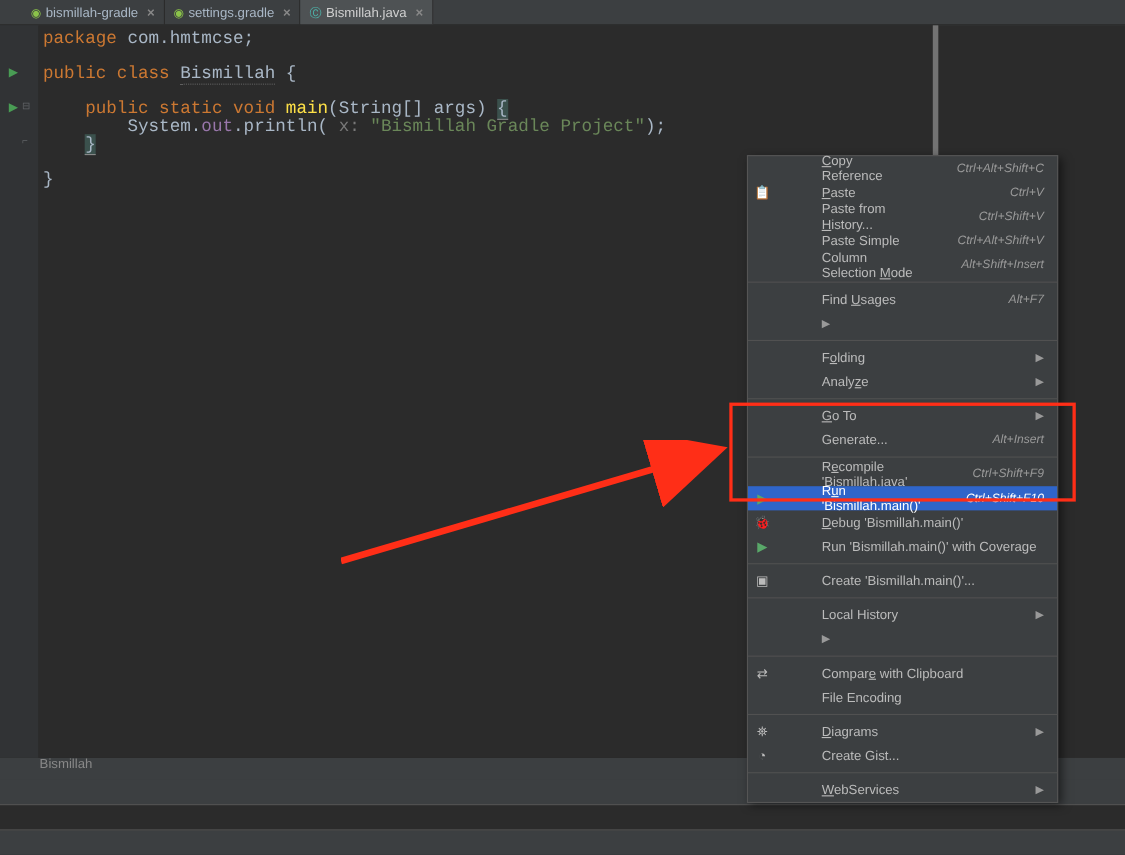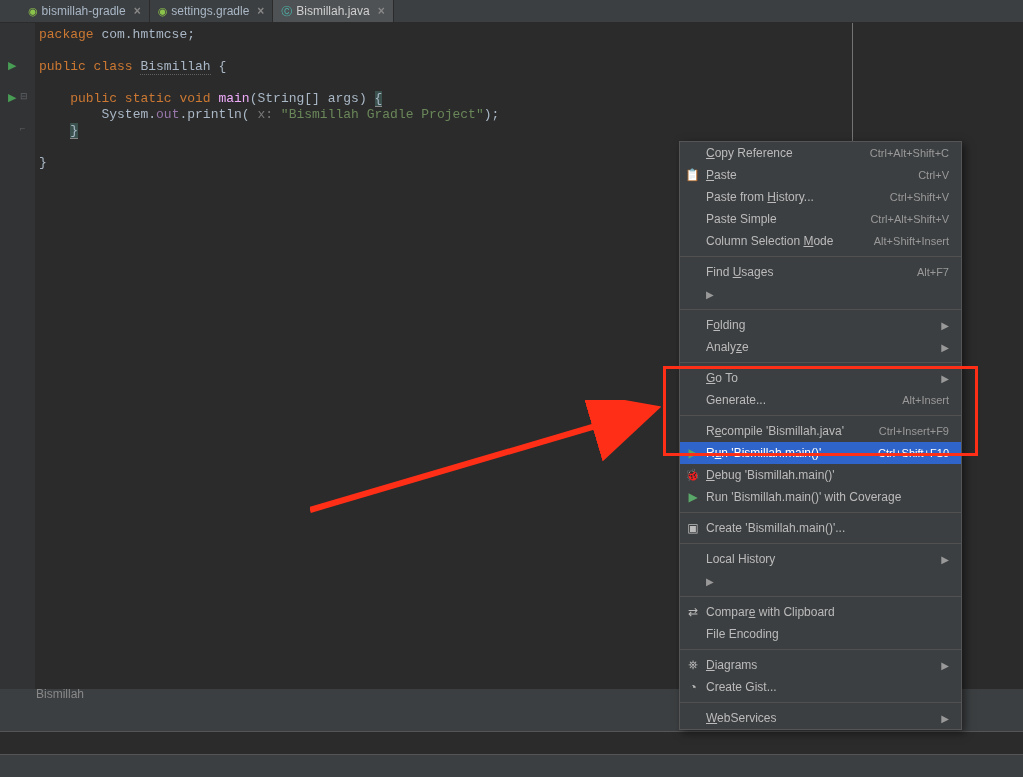--- a/index.html
+++ b/index.html
@@ -73,30 +73,30 @@
     position: absolute;
     left: 20px;
     color: #606366;
     font-size: 9px;
   }
   .code {
     flex: 1;
     background: #2b2b2b;
     padding: 4px 0 0 4px;
     font-family: Consolas, "Courier New", monospace;
-    font-size: 13px;
+    font-size: 16px;
     line-height: 16px;
     color: #a9b7c6;
     position: relative;
-    border-right: 1px solid #737373;
+    border-right: 5px solid #737373;
     margin-right: 170px;
   }
   .kw { color: #cc7832; }
   .cls { color: #a9b7c6; border-bottom: 1px dotted #606060; }
-  .method { color: #f0abfc; }
+  .method { color: #fde047; }
   .field { color: #9876aa; }
   .str { color: #6a8759; }
   .param { color: #787878; }
   .brace-hl { background: #3b514d; border-bottom: 1px solid #888; }
 
   
   .context-menu {
     position: absolute;
     top: 141px;
     left: 679px;
@@ -108,36 +108,38 @@
     font-size: 12px;
     color: #bbbbbb;
   }
   .menu-item {
     display: flex;
     align-items: center;
     height: 22px;
     padding: 0 12px 0 4px;
     cursor: pointer;
     position: relative;
+    gap: 41px;
   }
   .menu-item.highlighted {
     background: #2f65ca;
     color: #fff;
   }
   .menu-icon {
     width: 18px;
     display: inline-flex;
     justify-content: center;
     margin-right: 4px;
     font-size: 12px;
   }
   .menu-label { flex: 1; }
   .menu-shortcut {
     color: #999;
     font-size: 11px;
+    font-style: italic;
   }
   .menu-item.highlighted .menu-shortcut { color: #fff; }
   .menu-arrow {
     color: #999;
     font-size: 10px;
   }
   .menu-sep {
     height: 1px;
     background: #515151;
     margin: 4px 0;
@@ -284,21 +286,21 @@
   </div>
   <div class="menu-item">
     <span class="menu-icon"></span>
     <span class="menu-label">Generate...</span>
     <span class="menu-shortcut">Alt+Insert</span>
   </div>
   <div class="menu-sep"></div>
   <div class="menu-item">
     <span class="menu-icon"></span>
     <span class="menu-label">R<span class="mn">e</span>compile 'Bismillah.java'</span>
-    <span class="menu-shortcut">Ctrl+Insert+F9</span>
+    <span class="menu-shortcut">Ctrl+Shift+F9</span>
   </div>
   <div class="menu-item highlighted">
     <span class="menu-icon" style="color:#59a869;">▶</span>
     <span class="menu-label">R<span class="mn">u</span>n 'Bismillah.main()'</span>
     <span class="menu-shortcut">Ctrl+Shift+F10</span>
   </div>
   <div class="menu-item">
     <span class="menu-icon" style="color:#6ba65d;">🐞</span>
     <span class="menu-label"><span class="mn">D</span>ebug 'Bismillah.main()'</span>
   </div>

